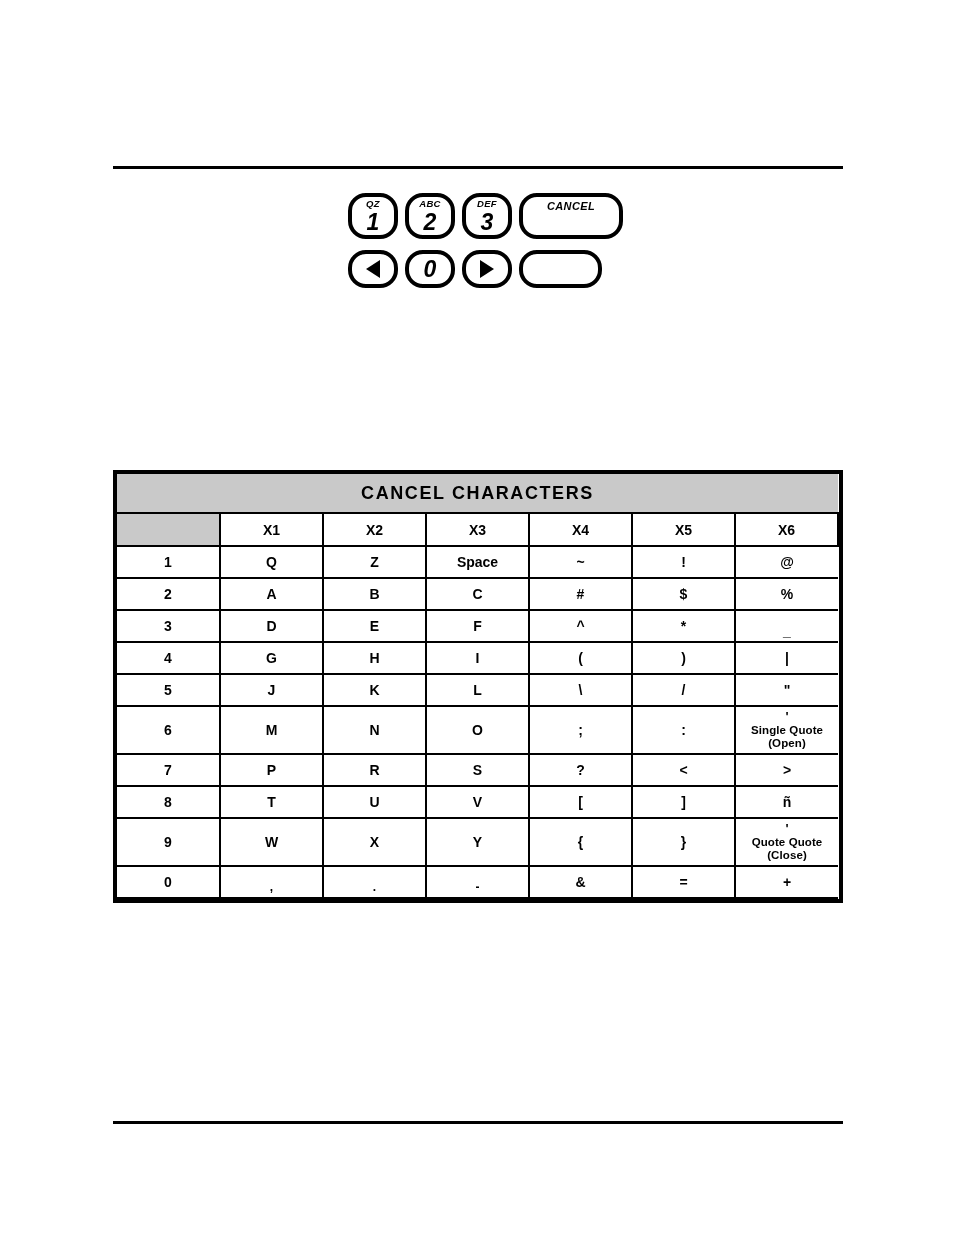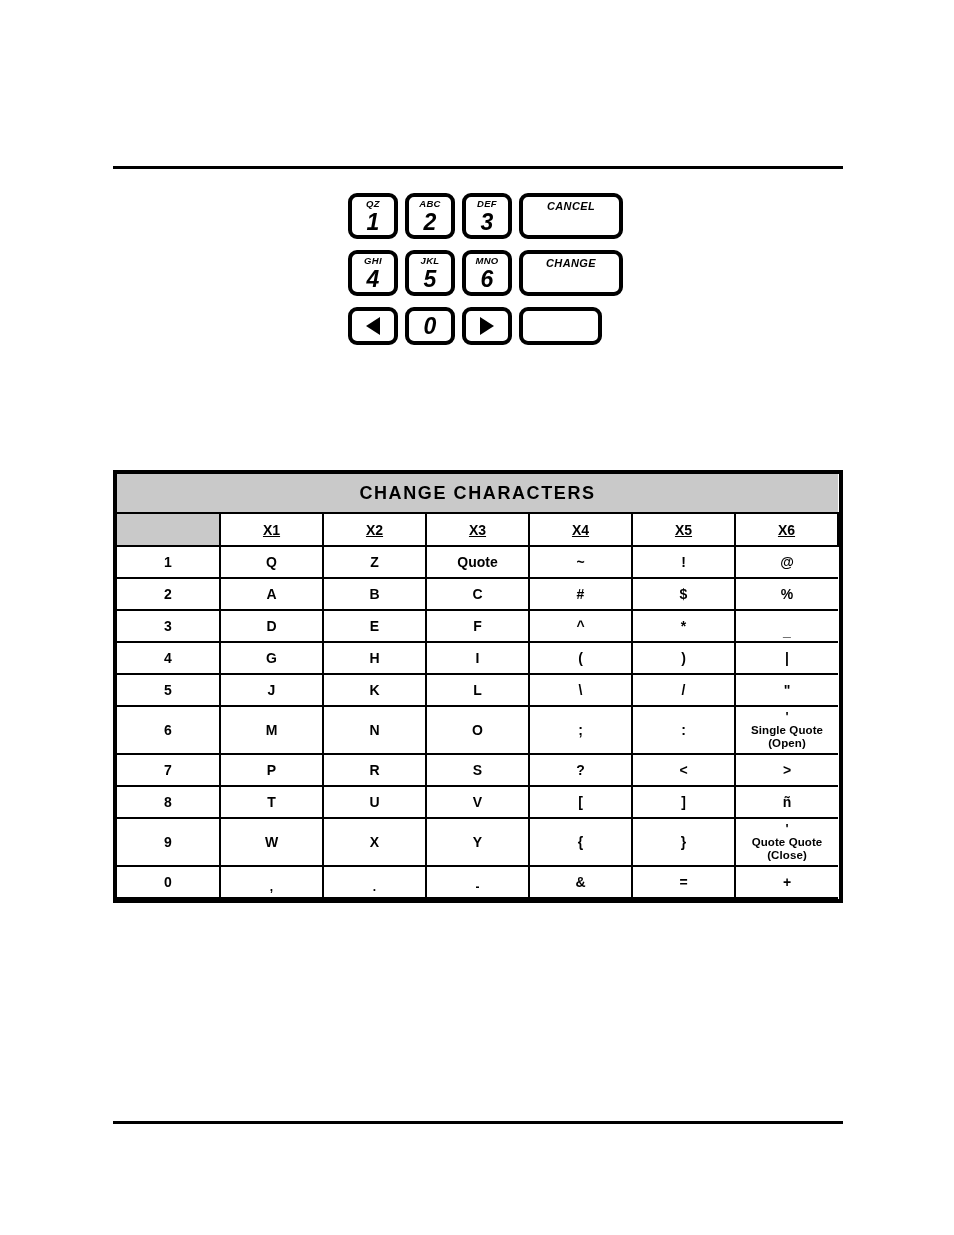--- a/index.html
+++ b/index.html
@@ -36,21 +36,21 @@
   .keypad-row {
     display: flex;
     align-items: flex-start;
     margin-bottom: 11px;
   }
   .keypad-row:last-child { margin-bottom: 0; }
 
   .key {
     box-sizing: border-box;
     border: 4px solid #000000;
-    border-radius: 9px;
+    border-radius: 18px;
     background: #ffffff;
     margin-right: 7px;
     position: relative;
     flex: none;
   }
   .key:last-child { margin-right: 0; }
 
   .key.num {
     width: 50px;
     height: 46px;
@@ -174,21 +174,20 @@
     border-left: none !important;
     border-right: none !important;
   }
   .corner-cell {
     background: #c9c9c9;
     width: 40px;
     border-left: none !important;
   }
   .colhead {
     height: 31px;
-    text-decoration: underline;
   }
   .rowlabel {
     width: 40px;
     background: #ffffff;
     border-left: none !important;
   }
   .cell {
     height: 30px;
   }
   .cell.tall {
@@ -245,37 +244,20 @@
     </div>
     <div class="key num">
       <span class="key-hint">DEF</span>
       <span class="key-digit">3</span>
     </div>
     <div class="key wide">
       <span class="key-word">CANCEL</span>
     </div>
   </div>
 
-  <div class="keypad-row">
-    <div class="key num">
-      <span class="key-hint">GHI</span>
-      <span class="key-digit">4</span>
-    </div>
-    <div class="key num">
-      <span class="key-hint">JKL</span>
-      <span class="key-digit">5</span>
-    </div>
-    <div class="key num">
-      <span class="key-hint">MNO</span>
-      <span class="key-digit">6</span>
-    </div>
-    <div class="key wide">
-      <span class="key-word">CHANGE</span>
-    </div>
-  </div>
 
 
   <div class="keypad-row">
     <div class="key nav">
       <span class="key-arrow left"></span>
     </div>
     <div class="key nav">
       <span class="key-digit-center">0</span>
     </div>
     <div class="key nav">
@@ -285,37 +267,37 @@
       <span class="key-word"></span>
     </div>
   </div>
 
 </div>
 
 <div class="chars-table-wrap">
   <table class="chars">
     <tbody>
       <tr>
-        <td class="title-cell" colspan="7">CHANGE CHARACTERS</td>
+        <td class="title-cell" colspan="7">CANCEL CHARACTERS</td>
       </tr>
       <tr>
         <td class="corner-cell colhead"></td>
         <td class="colhead">X1</td>
         <td class="colhead">X2</td>
         <td class="colhead">X3</td>
         <td class="colhead">X4</td>
         <td class="colhead">X5</td>
         <td class="colhead last">X6</td>
       </tr>
 
       <tr>
         <td class="rowlabel cell">1</td>
         <td class="cell">Q</td>
         <td class="cell">Z</td>
-        <td class="cell">Quote</td>
+        <td class="cell">Space</td>
         <td class="cell">~</td>
         <td class="cell">!</td>
         <td class="cell last">@</td>
       </tr>
 
       <tr>
         <td class="rowlabel cell">2</td>
         <td class="cell">A</td>
         <td class="cell">B</td>
         <td class="cell">C</td>

